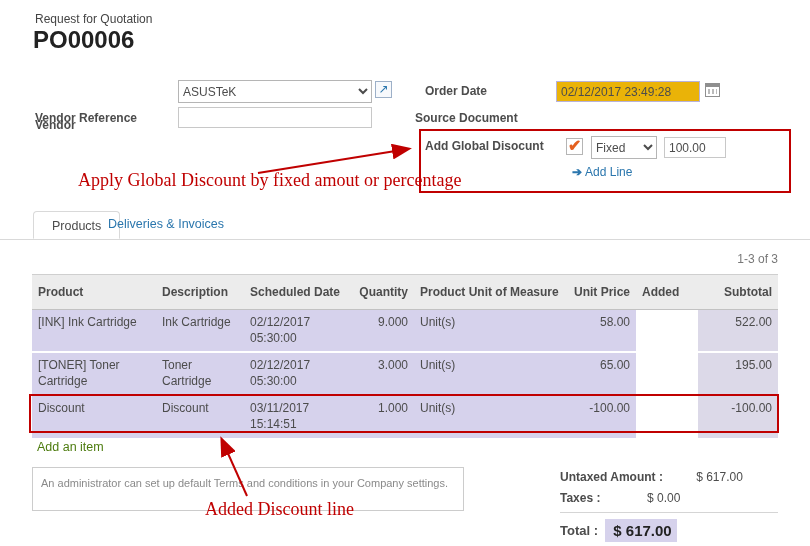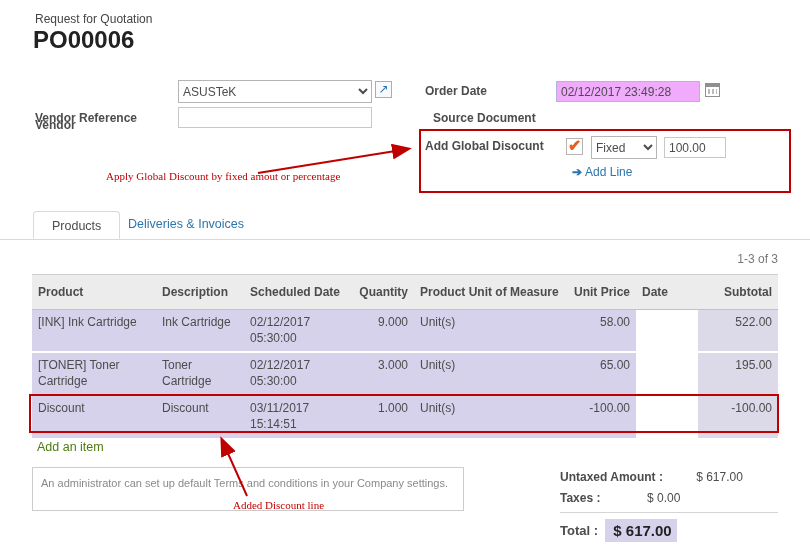--- a/index.html
+++ b/index.html
@@ -7,21 +7,21 @@
   body { font-family:"Liberation Sans", sans-serif; color:#4c4c4c; }
   #page { position:relative; width:810px; height:546px; background:#fff; overflow:hidden; }
 
   .subtitle { position:absolute; left:35px; top:12px; font-size:12px; color:#444; }
   .title { position:absolute; left:33px; top:26px; font-size:24px; font-weight:bold; color:#222; }
 
   .flabel { position:absolute; font-size:12px; font-weight:bold; color:#4c4c4c; }
 
   .inp { position:absolute; border:1px solid #c8c8c8; height:21px; font-size:12px;
          padding:1px 4px; color:#4c4c4c; font-family:inherit; background:#fff; }
-  .inp.hl { background:#f0abfc; border-color:#b7b2da; }
+  .inp.hl { background:#eab308; border-color:#b7b2da; }
 
   select { position:absolute; height:23px; font-size:12px; font-family:inherit;
            color:#4c4c4c; border:1px solid #b5b5b5; background:#fff; }
 
   .extlink { position:absolute; left:375px; top:81px; width:17px; height:17px;
              border:1px solid #9db0c8; color:#2a76ad; font-size:12px; line-height:15px;
              text-align:center; background:#f7f9fc; cursor:pointer; }
 
   .cal { position:absolute; left:705px; top:83px; width:15px; height:14px;
          border:1px solid #8f8f8f; background:#fff; display:inline-block; }
@@ -37,21 +37,21 @@
   .addline { position:absolute; left:572px; top:165px; font-size:12px;
              color:#2a76ad; text-decoration:none; cursor:pointer; }
   .addline .arr { font-weight:bold; margin-right:3px; color:#2a76ad; }
 
   .tabbar { position:absolute; left:0; top:210px; width:810px; height:30px;
             border-bottom:1px solid #d9d9d9; background:#fff; }
   .tab-active { position:absolute; left:33px; top:1px; height:28px; line-height:28px;
             padding:0 18px; background:#fff; border:1px solid #d9d9d9;
             border-bottom:1px solid #fff; border-radius:4px 4px 0 0;
             font-size:12.5px; color:#4c4c4c; cursor:pointer; }
-  .tab-link { position:absolute; left:128px; top:7px; font-size:12.5px;
+  .tab-link { position:absolute; left:108px; top:7px; font-size:12.5px;
             color:#2a76ad; cursor:pointer; }
 
   .pager { position:absolute; right:32px; top:252px; font-size:12px; color:#777; }
 
   .grid-wrap { position:absolute; left:32px; top:274px; width:746px; }
   table.grid { width:746px; border-collapse:collapse; table-layout:fixed; }
   .grid th { background:#ececec; border-top:1px solid #cfcfcf; border-bottom:1px solid #c2c2c2;
              font-size:12px; font-weight:bold; color:#4c4c4c; text-align:left;
              padding:10px 6px; white-space:nowrap; cursor:pointer; }
   .grid th.num, .grid td.num { text-align:right; }
@@ -72,22 +72,22 @@
   .totals .trow { display:flex; justify-content:flex-start; align-items:center; margin-bottom:7px; }
   .totals .tlab { font-weight:bold; color:#4c4c4c; }
   .totals .tval { width:80px; text-align:right; }
   .totals .sep { border-top:1px solid #d5d5d5; margin:6px 0 6px 0; }
   .totals .total-row .tlab { font-size:13px; }
   .totals .total-row .tval { font-size:15px; font-weight:bold; color:#222;
             background:#d6d2ec; padding:3px 5px; width:auto; min-width:72px; }
 
   .ann-layer { position:absolute; left:0; top:0; width:810px; height:546px;
                pointer-events:none; z-index:100; }
-  .ann-text { position:absolute; z-index:101; color:#c00000; font-size:11px;
-              font-family:"Liberation Serif", serif; pointer-events:none;margin-left:28px; }
+  .ann-text { position:absolute; z-index:101; color:#c00000; font-size:18px;
+              font-family:"Liberation Serif", serif; pointer-events:none; }
 </style>
 </head>
 <body>
 
 <div id="page">
 
   <div class="subtitle">Request for Quotation</div>
   <div class="title">PO00006</div>
 
   <div class="flabel" style="left:35px; top:84px;margin-top:34px;">Vendor</div>
@@ -99,21 +99,21 @@
   <div class="flabel" style="left:35px; top:111px;">Vendor Reference</div>
   <input class="inp" style="left: 178px; top: 107px; width: 194px;" value="">
 
   <div class="flabel" style="left:425px; top:84px;">Order Date</div>
   <input class="inp hl" style="left: 556px; top: 81px; width: 144px;" value="02/12/2017 23:49:28">
   <span class="cal">
       <span class="cal-top"></span>
       <span class="cal-grid"></span>
     </span>
 
-  <div class="flabel" style="left:433px; top:111px;text-align:center;">Source Document</div>
+  <div class="flabel" style="left:415px; top:111px;text-align:center;">Source Document</div>
 
   <div class="flabel" style="left:425px; top:139px;">Add Global Disocunt</div>
   <span class="checkbox">
     <span class="check">✔</span>
   </span>
   <select style="left:591px; top:136px; width:66px;">
     <option>Fixed</option>
   </select>
   <input class="inp" style="left: 664px; top: 137px; width: 62px;" value="100.00">
   <a class="addline"><span class="arr">➔</span><span>Add Line</span></a>
@@ -138,21 +138,21 @@
           <col style="width:80px">
       </colgroup>
       <thead>
         <tr>
           <th>Product</th>
           <th>Description</th>
           <th>Scheduled Date</th>
           <th class="num">Quantity</th>
           <th>Product Unit of Measure</th>
           <th class="num">Unit Price</th>
-          <th>Date</th>
+          <th>Added</th>
           <th class="num">Subtotal</th>
         </tr>
       </thead>
       <tbody>
         <tr>
           <td>[INK] Ink Cartridge</td>
           <td>Ink Cartridge</td>
           <td>02/12/2017 05:30:00</td>
           <td class="num">9.000</td>
           <td>Unit(s)</td>

